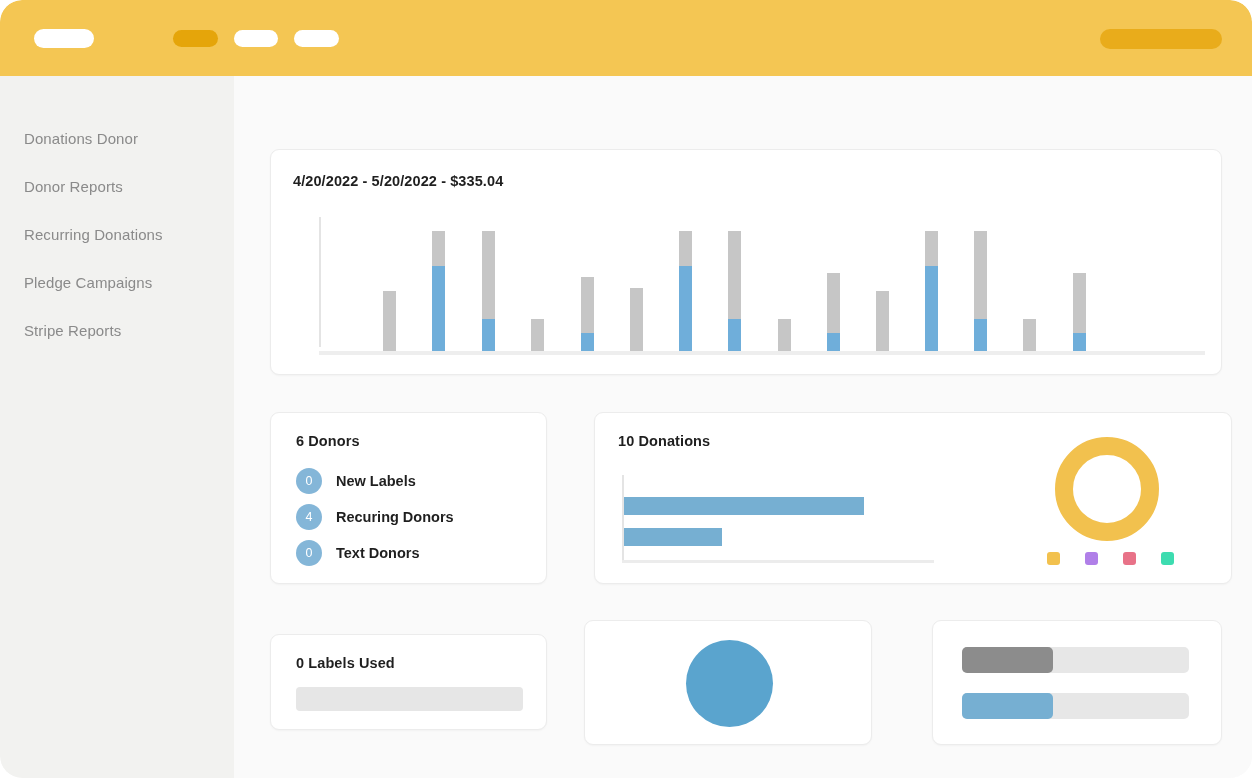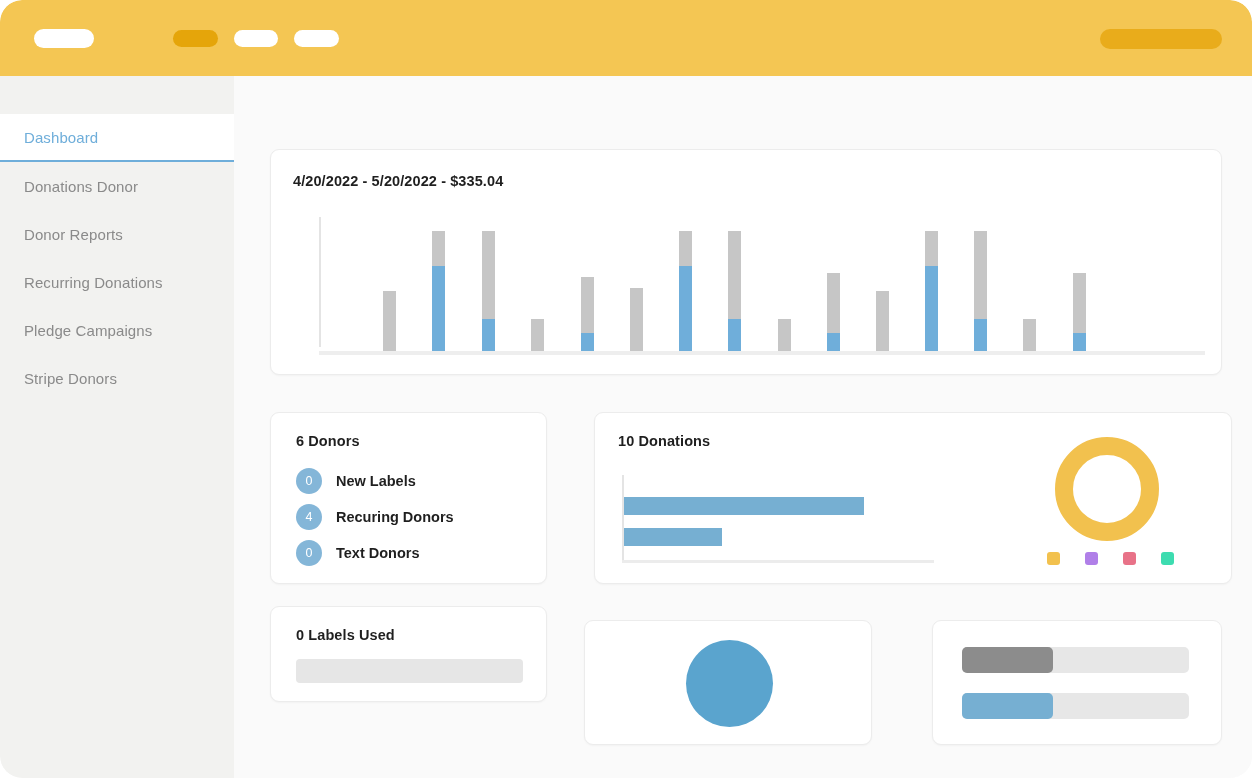--- a/index.html
+++ b/index.html
@@ -108,21 +108,21 @@
   #card-donations .card-title { left: 23px; top: 20px; }
   .hbar-plot { position: absolute; left: 27px; top: 62px; width: 312px; height: 88px; }
   .hbar-axis-v { position: absolute; left: 0; top: 0; width: 2px; height: 88px; background: #e4e4e4; }
   .hbar-axis-h { position: absolute; left: 0; bottom: 0; width: 312px; height: 3px; background: #ececec; }
   .hbar { position: absolute; left: 2px; height: 18px; background: #76AFD2; }
   .donut { position: absolute; border-radius: 50%; }
   .legend { position: absolute; display: flex; }
   .legend-swatch { width: 13px; height: 13px; border-radius: 3px; margin-right: 25px; }
 
   
-  #card-labels { left: 36px; top: 530px; width: 277px; height: 96px; }
+  #card-labels { left: 36px; top: 558px; width: 277px; height: 96px; }
   #card-labels .card-title { left: 25px; top: 20px; }
   .label-track {
     position: absolute; left: 25px; top: 52px;
     width: 227px; height: 24px;
     background: #e6e6e6; border-radius: 4px;
   }
 
   
   #card-circle { left: 350px; top: 544px; width: 288px; height: 125px; }
   .blue-circle {
@@ -148,37 +148,34 @@
   <div class="topbar">
     <div class="pill pill-white" id="pill-0" style="left: 34px; top: 29px; width: 60px; height: 19px; background: rgb(255, 255, 255); border-radius: 9.5px;"></div>
     <div class="pill pill-orange" id="pill-1" style="left: 173px; top: 30px; width: 45px; height: 17px; background: rgb(229, 165, 10); border-radius: 8.5px;"></div>
     <div class="pill pill-white" id="pill-2" style="left: 234px; top: 30px; width: 44px; height: 17px; background: rgb(255, 255, 255); border-radius: 8.5px;"></div>
     <div class="pill pill-white" id="pill-3" style="left: 294px; top: 30px; width: 45px; height: 17px; background: rgb(255, 255, 255); border-radius: 8.5px;"></div>
     <div class="pill pill-orange-dark" id="pill-4" style="left: 1100px; top: 29px; width: 122px; height: 20px; background: rgb(233, 172, 27); border-radius: 10px;"></div>
   </div>
 
   <div class="sidebar" style="background: rgb(242, 242, 240);">
     <div class="nav-list">
-      <div class="nav-item active" style="color: rgb(111, 174, 218); border-bottom-color: rgb(111, 174, 218);">
-        <span>Dashboard</span>
-      </div>
       <div class="nav-item">
         <span>Donations Donor</span>
       </div>
       <div class="nav-item">
         <span>Donor Reports</span>
       </div>
       <div class="nav-item">
         <span>Recurring Donations</span>
       </div>
       <div class="nav-item">
         <span>Pledge Campaigns</span>
       </div>
       <div class="nav-item">
-        <span>Stripe Donors</span>
+        <span>Stripe Reports</span>
       </div>
     </div>
   </div>
 
   <div class="main">
 
     <div class="card" id="card-trend">
       <div class="card-title">4/20/2022 - 5/20/2022 - $335.04</div>
       <div class="trend-plot" id="trend-plot">
         <div class="axis-v"></div>

